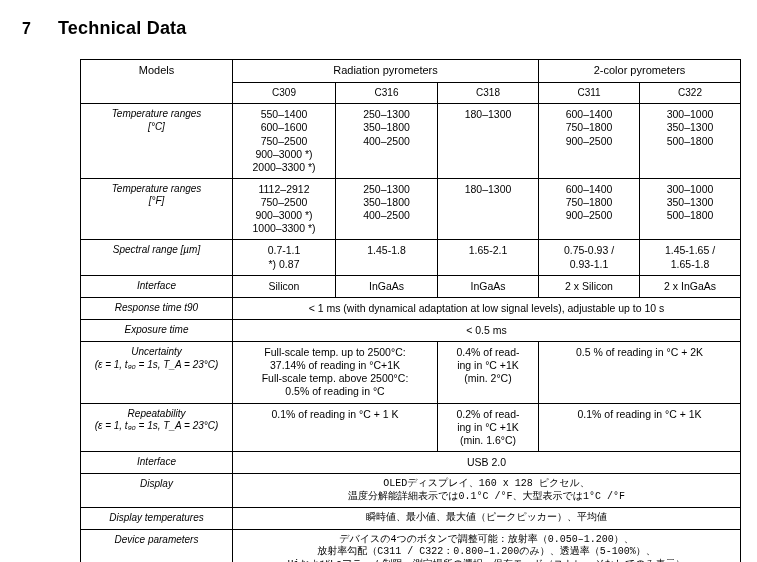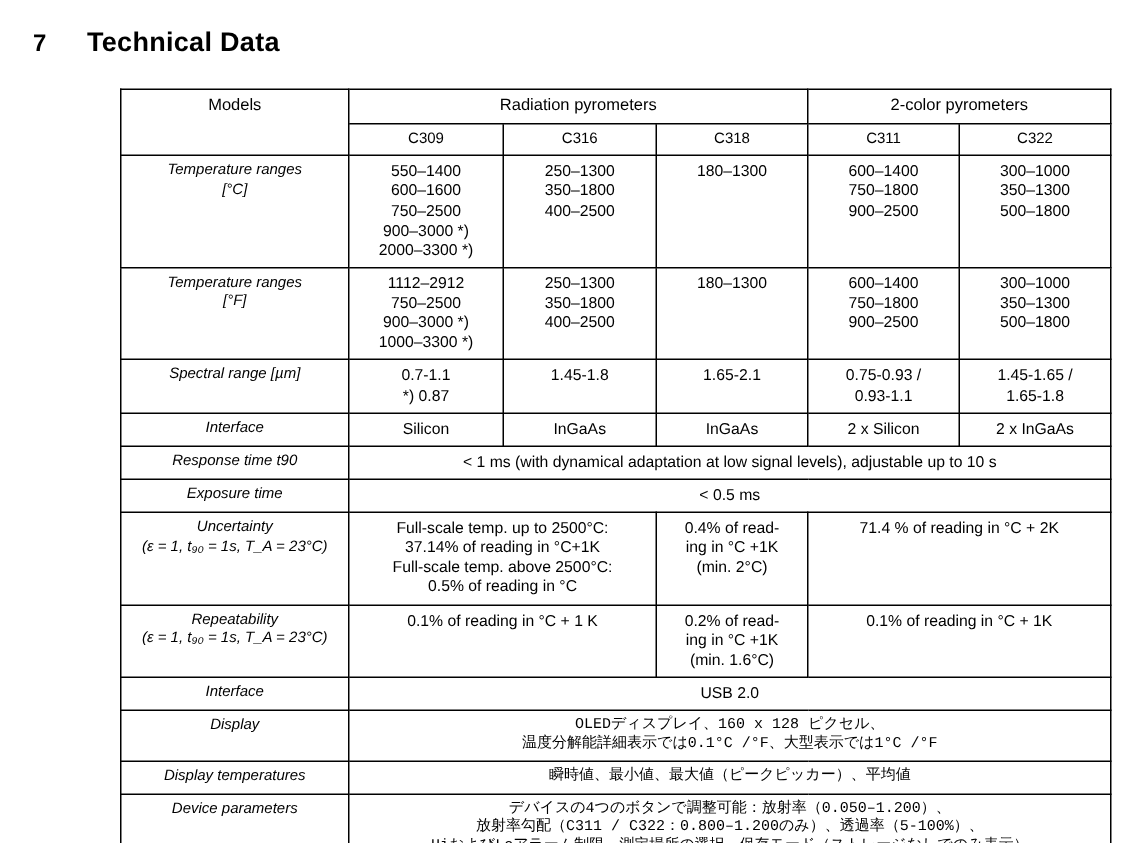--- a/index.html
+++ b/index.html
@@ -200,21 +200,21 @@
           <span class="line">Uncertainty</span>
           <span class="line">(ε = 1, t₉₀ = 1s, T_A = 23°C)</span>
         </td>
         <td colspan="2" style="white-space:pre-line">Full-scale temp. up to 2500°C:
 37.14% of reading in °C+1K
 Full-scale temp. above 2500°C:
 0.5% of reading in °C</td>
         <td style="white-space:pre-line">0.4% of read-
 ing in °C +1K
 (min. 2°C)</td>
-        <td colspan="2" style="white-space:pre-line">71.4 % of reading in °C + 2K</td>
+        <td colspan="2" style="white-space:pre-line">0.5 % of reading in °C + 2K</td>
       </tr>
 
       <tr>
         <td class="rowlabel">
           <span class="line">Repeatability</span>
           <span class="line">(ε = 1, t₉₀ = 1s, T_A = 23°C)</span>
         </td>
         <td colspan="2" style="white-space:pre-line">0.1% of reading in °C + 1 K</td>
         <td style="white-space:pre-line">0.2% of read-
 ing in °C +1K

